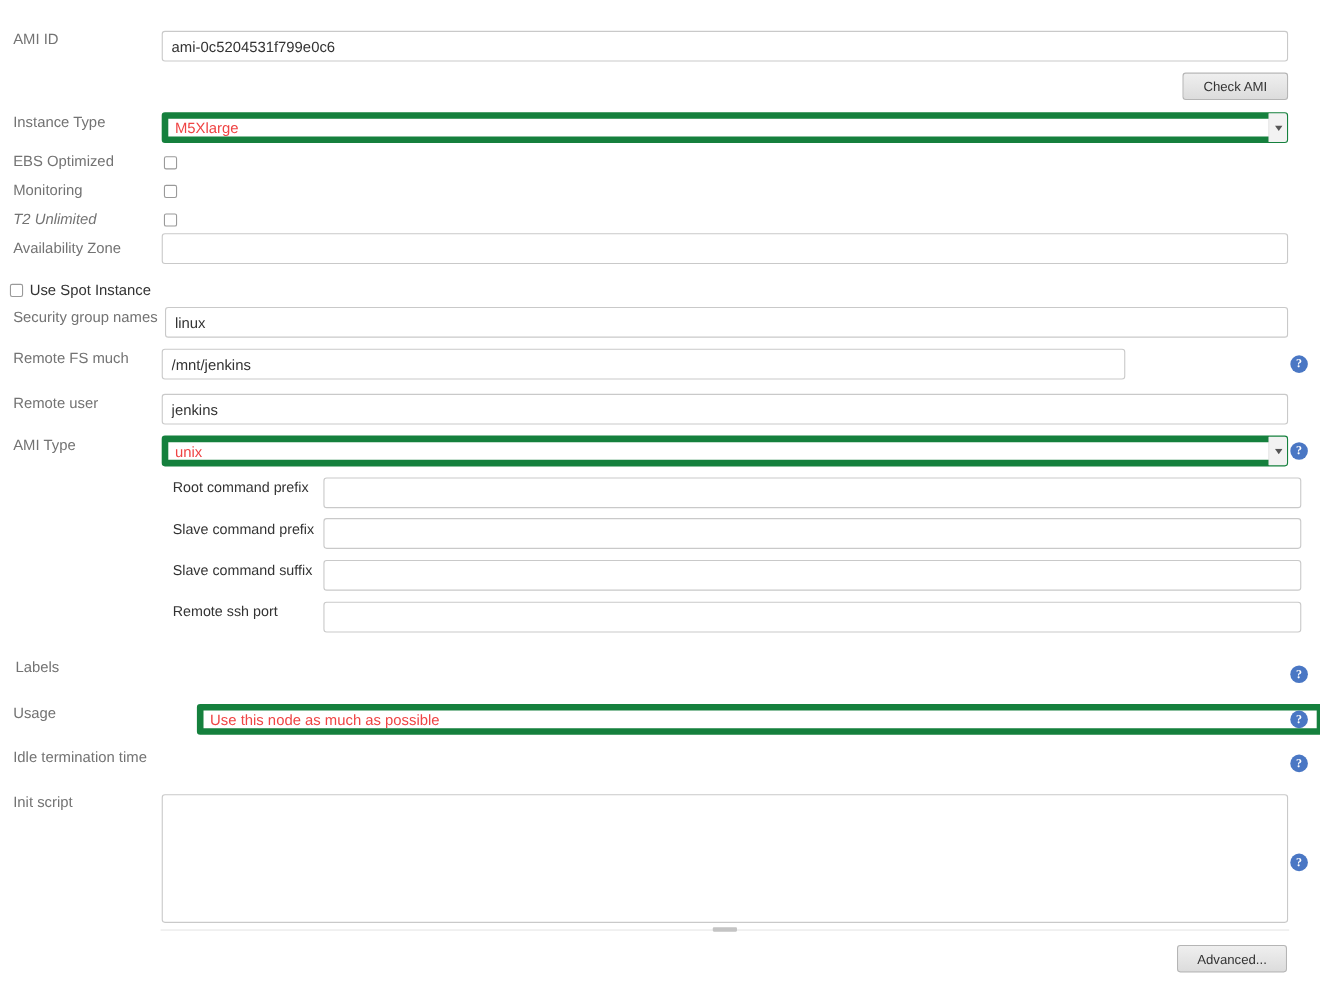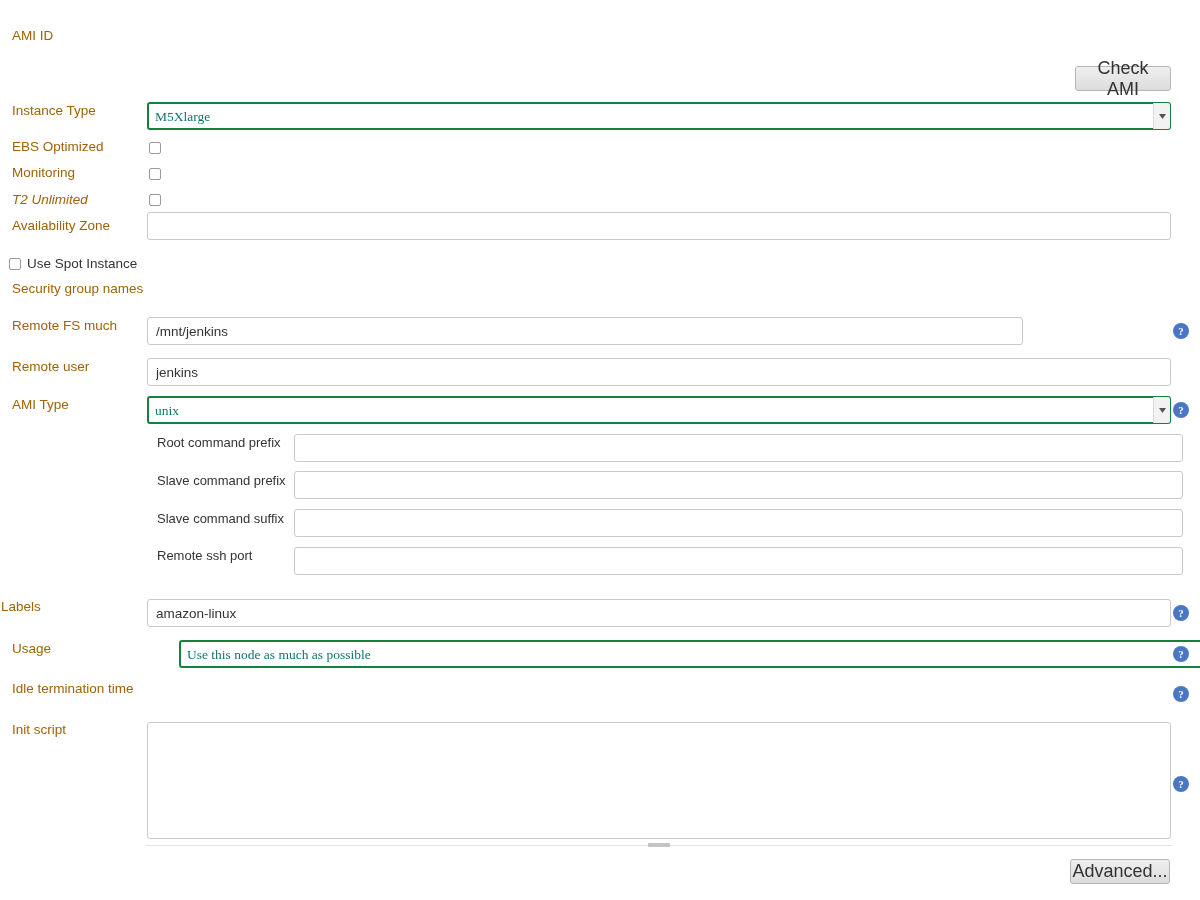--- a/index.html
+++ b/index.html
@@ -21,21 +21,21 @@
     height: 900px;
   }
 
   
   .row {
     position: absolute;
     display: flex;
     align-items: flex-start;
   }
   .lbl {
-    color: #a16207;
+    color: #737373;
     font-size: 13.5px;
     line-height: 16px;
     white-space: nowrap;
   }
   .lbl-sub {
     color: #333333;
     font-size: 13px;
     line-height: 16px;
     white-space: nowrap;
     text-align: right;
@@ -51,27 +51,27 @@
     font-family: "Liberation Sans", sans-serif;
     font-size: 13.5px;
     color: #333333;
     outline: none;
   }
   input.txt::placeholder { color: #999; }
 
   select.sel {
     box-sizing: border-box;
     height: 28px;
-    border: 2px solid #15803d;
+    border: 6px solid #15803d;
     border-radius: 3px;
     background: #ffffff;
     padding: 0 6px;
-    font-family: Liberation Serif, serif;
-    font-size: 13.5px;
-    color: #0f766e;
+    font-family: Liberation Sans, sans-serif;
+    font-size: 13.5px;
+    color: #ef4444;
     -webkit-appearance: none;
     appearance: none;
     outline: none;
   }
   .selwrap { position: relative; display: inline-block; }
   .selarrow {
     position: absolute;
     right: 1px;
     top: 1px;
     bottom: 1px;
@@ -99,21 +99,21 @@
   .btn {
     box-sizing: border-box;
     height: 25px;
     min-width: 92px;
     padding: 0 8px;
     background: #e3e3e3;
     background: linear-gradient(#efefef, #dcdcdc);
     border: 1px solid #b5b5b5;
     border-radius: 3px;
     font-family: "Liberation Sans", sans-serif;
-    font-size: 18px;
+    font-size: 12px;
     color: #333333;
     cursor: pointer;
     display: inline-flex;
     align-items: center;
     justify-content: center;
   }
 
   .help {
     width: 16px;
     height: 16px;
@@ -163,20 +163,21 @@
   }
 </style>
 </head>
 <body>
 
 <div class="page">
 
   <div class="row" style="left:12px; top:28px;">
     <span class="lbl">AMI ID</span>
   </div>
+  <input class="txt" style="position: absolute; left: 147px; top: 28px; width: 1024px;" value="ami-0c5204531f799e0c6">
 
   <button class="btn" style="position:absolute; left:1075px; top:66px; width:96px;">Check AMI</button>
 
   <div class="row" style="left:12px; top:103px;">
     <span class="lbl">Instance Type</span>
   </div>
   <div class="selwrap" style="position:absolute; left:147px; top:102px; width:1024px;">
     <select class="sel" style="width:1024px;">
       <option selected="">M5Xlarge</option>
     </select>
@@ -206,20 +207,21 @@
     <span class="lbl">Availability Zone</span>
   </div>
   <input class="txt" style="position: absolute; left: 147px; top: 212px; width: 1024px;" value="">
 
   <span class="cb" style="position:absolute; left:9px; top:258px;"></span>
   <span class="spot-label" style="position:absolute; left:27px; top:256px;">Use Spot Instance</span>
 
   <div class="row" style="left:12px; top:281px;">
     <span class="lbl">Security group names</span>
   </div>
+  <input class="txt" style="position: absolute; left: 150px; top: 279px; width: 1021px;" value="linux">
 
   <div class="row" style="left:12px; top:318px;">
     <span class="lbl">Remote FS much</span>
   </div>
   <input class="txt" style="position: absolute; left: 147px; top: 317px; width: 876px;" value="/mnt/jenkins">
   <span class="help" style="position:absolute; left:1173px; top:323px;">?</span>
 
   <div class="row" style="left:12px; top:359px;">
     <span class="lbl">Remote user</span>
   </div>
@@ -245,24 +247,23 @@
 
   <span class="lbl-sub" style="position:absolute; left:157px; top:473px;">Slave command prefix</span>
   <input class="txt" style="position: absolute; left: 294px; top: 471px; width: 889px;" value="">
 
   <span class="lbl-sub" style="position:absolute; left:157px; top:511px;">Slave command suffix</span>
   <input class="txt" style="position: absolute; left: 294px; top: 509px; width: 889px;" value="">
 
   <span class="lbl-sub" style="position:absolute; left:157px; top:548px;">Remote ssh port</span>
   <input class="txt" style="position: absolute; left: 294px; top: 547px; width: 889px;" value="">
 
-  <div class="row" style="left:1px; top:599px;justify-content:center;">
+  <div class="row" style="left:14px; top:599px;justify-content:center;">
     <span class="lbl">Labels</span>
   </div>
-  <input class="txt" style="position: absolute; left: 147px; top: 599px; width: 1024px;" value="amazon-linux">
   <span class="help" style="position:absolute; left:1173px; top:605px;">?</span>
 
   <div class="row" style="left:12px; top:641px;">
     <span class="lbl">Usage</span>
   </div>
   <div class="selwrap" style="position:absolute; left:147px; top:640px; width:1152px;padding-left:32px;">
     <select class="sel" style="width:1024px;">
       <option selected="">Use this node as much as possible</option>
     </select>
     <span class="selarrow">

